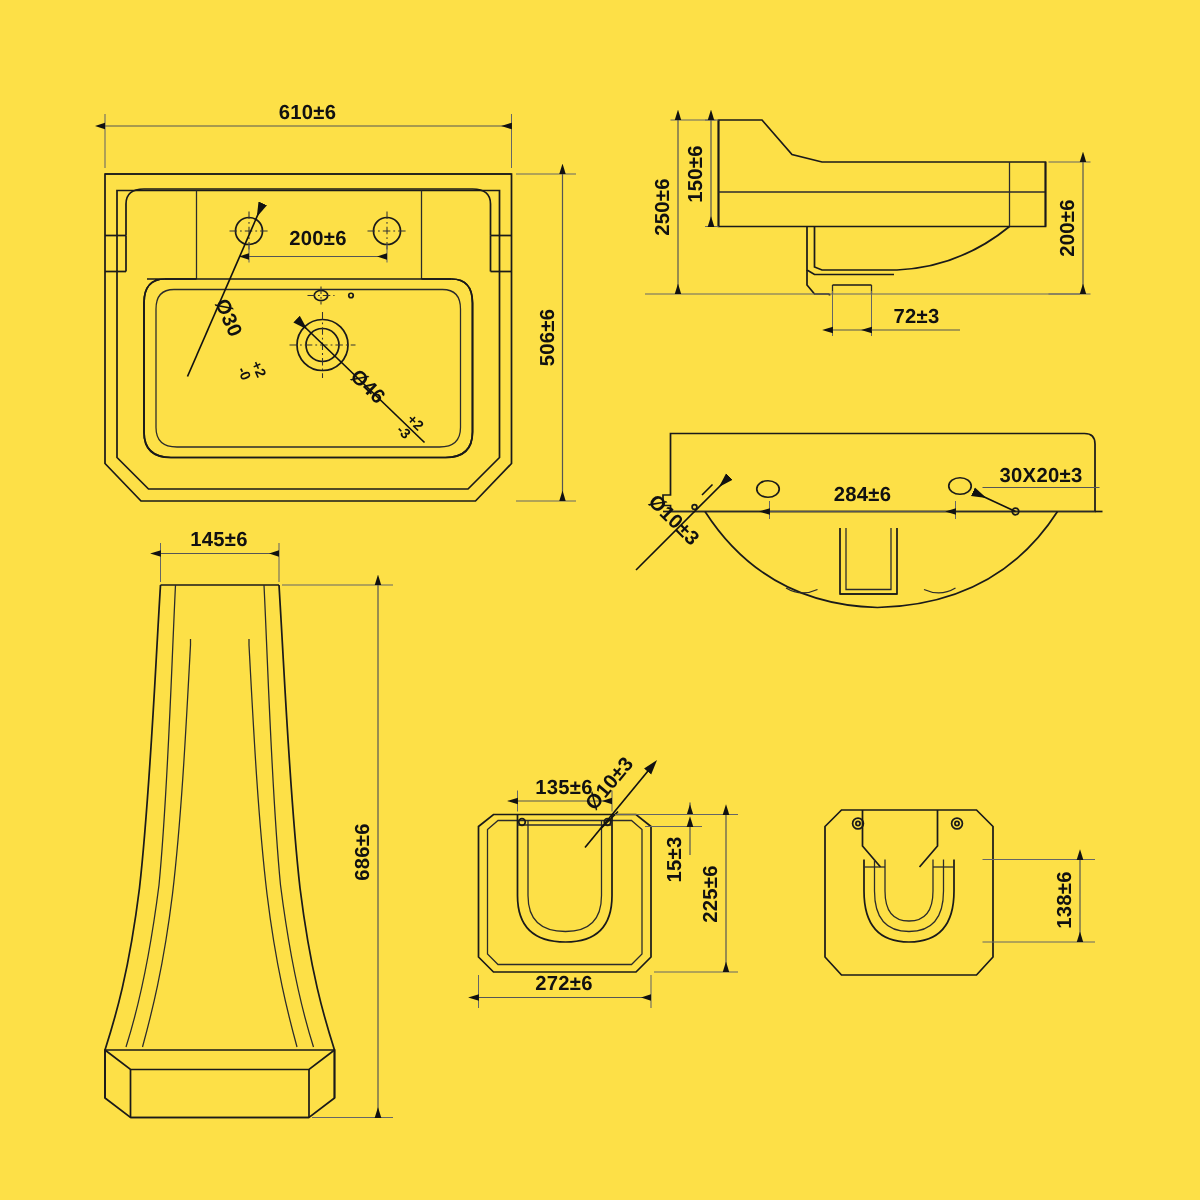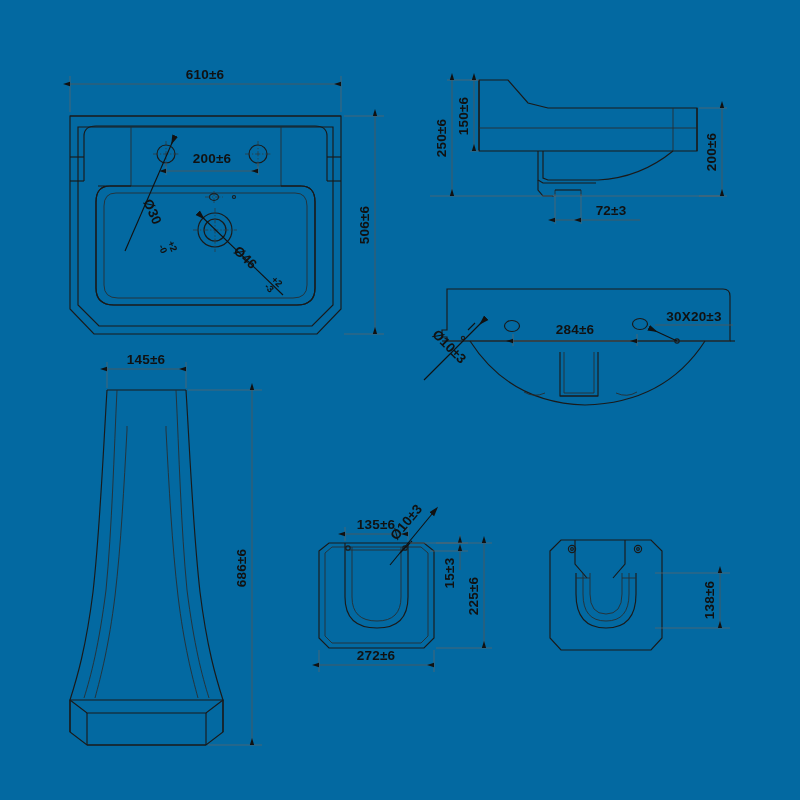--- a/index.html
+++ b/index.html
@@ -5,21 +5,21 @@
 <style>
   html, body {
     margin: 0;
     padding: 0;
     background: #ffffff;
   }
   #drawing-root {
     position: relative;
     width: 800px;
     height: 800px;
-    background: #0369a1;
+    background: #fde047;
     font-family: "Liberation Sans", sans-serif;
     overflow: hidden;
   }
   svg#tech-drawing {
     display: block;
     width: 800px;
     height: 800px;
   }
   .obj {
     fill: none;

